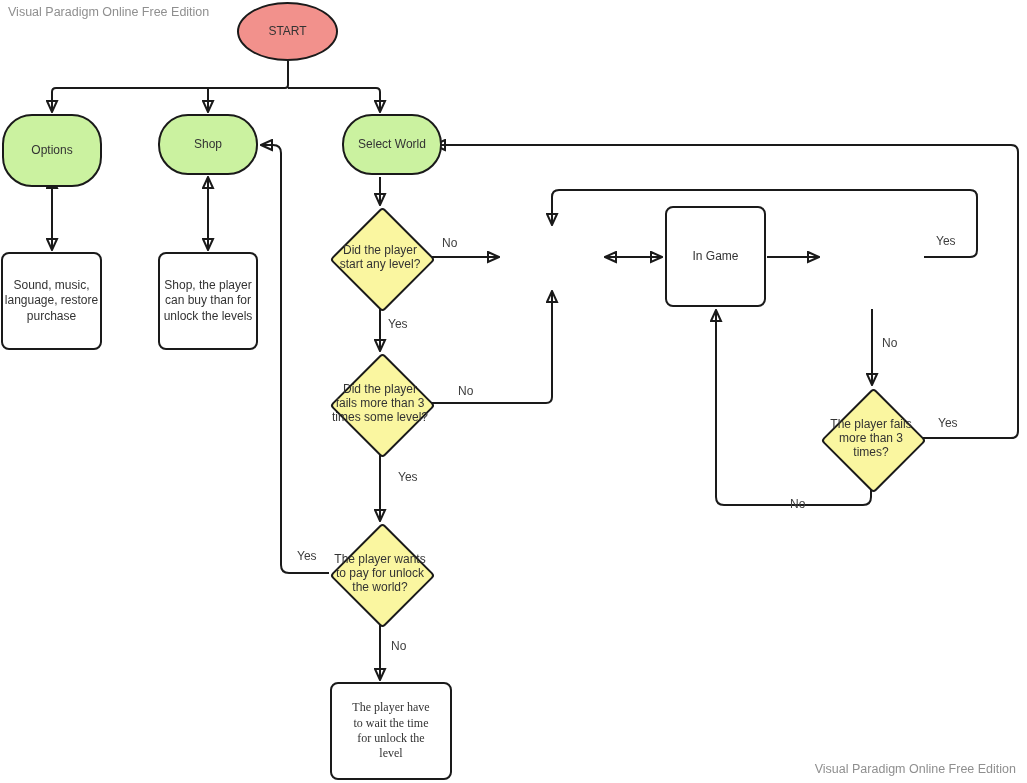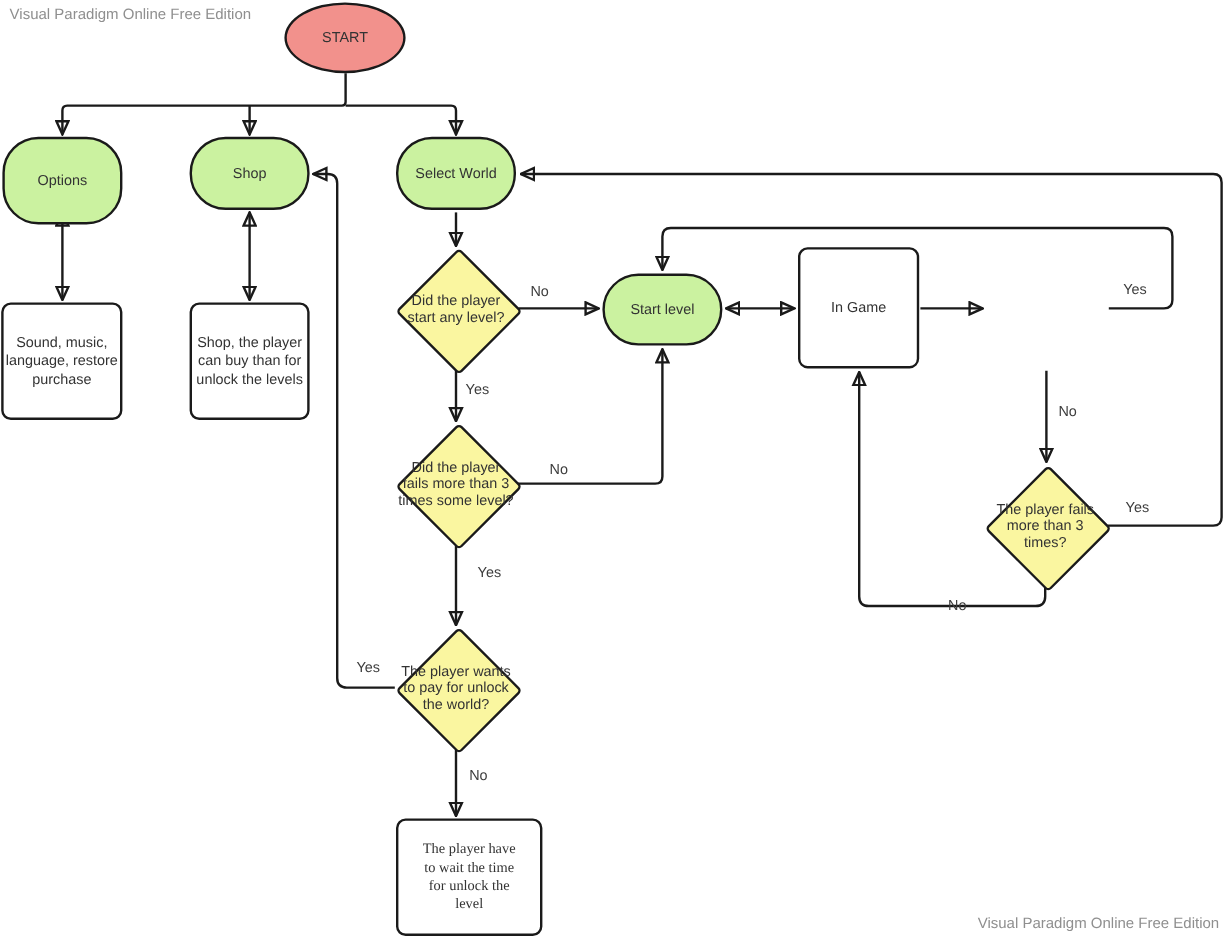--- a/index.html
+++ b/index.html
@@ -66,21 +66,21 @@
     border-radius: 4px;
     transform: rotate(45deg);
     z-index: 1;
   }
   .diamond .lbl { width: 106%; line-height: 1.17; }
 
   
   #n-start        { left: 237px; top: 2px;   width: 101px; height: 59px; }
   #n-options      { left: 2px;   top: 114px; width: 100px; height: 73px; }
   #n-shop         { left: 158px; top: 114px; width: 100px; height: 61px; }
-  #n-select-world { left: 330px; top: 114px; width: 100px; height: 61px; }
+  #n-select-world { left: 342px; top: 114px; width: 100px; height: 61px; }
   #n-options-info { left: 1px;   top: 252px; width: 101px; height: 98px; }
   #n-shop-info    { left: 158px; top: 252px; width: 100px; height: 98px; }
   #n-d1           { left: 330px; top: 207px; width: 100px; height: 100px; }
   #n-d2           { left: 330px; top: 353px; width: 100px; height: 100px; }
   #n-d3           { left: 330px; top: 523px; width: 100px; height: 100px; }
   #n-start-level  { left: 502px; top: 228px; width: 100px; height: 60px; }
   #n-in-game      { left: 665px; top: 206px; width: 101px; height: 101px; }
   #n-d4           { left: 822px; top: 207px; width: 100px; height: 100px; }
   #n-d5           { left: 821px; top: 388px; width: 100px; height: 100px; }
   #n-wait-box     { left: 330px; top: 682px; width: 122px; height: 98px; font-family: Liberation Serif, serif; }
@@ -183,23 +183,20 @@
 times some level?</span>
   </div>
 
   <div class="node diamond" id="n-d3">
     <span class="diamond-bg"></span>
     <span class="lbl">The player wants
 to pay for unlock
 the world?</span>
   </div>
 
-  <div class="node stadium" id="n-start-level">
-    <span class="lbl">Start level</span>
-  </div>
 
   <div class="node rect" id="n-in-game">
     <span class="lbl">In Game</span>
   </div>
 
 
   <div class="node diamond" id="n-d5">
     <span class="diamond-bg"></span>
     <span class="lbl">The player fails
 more than 3

